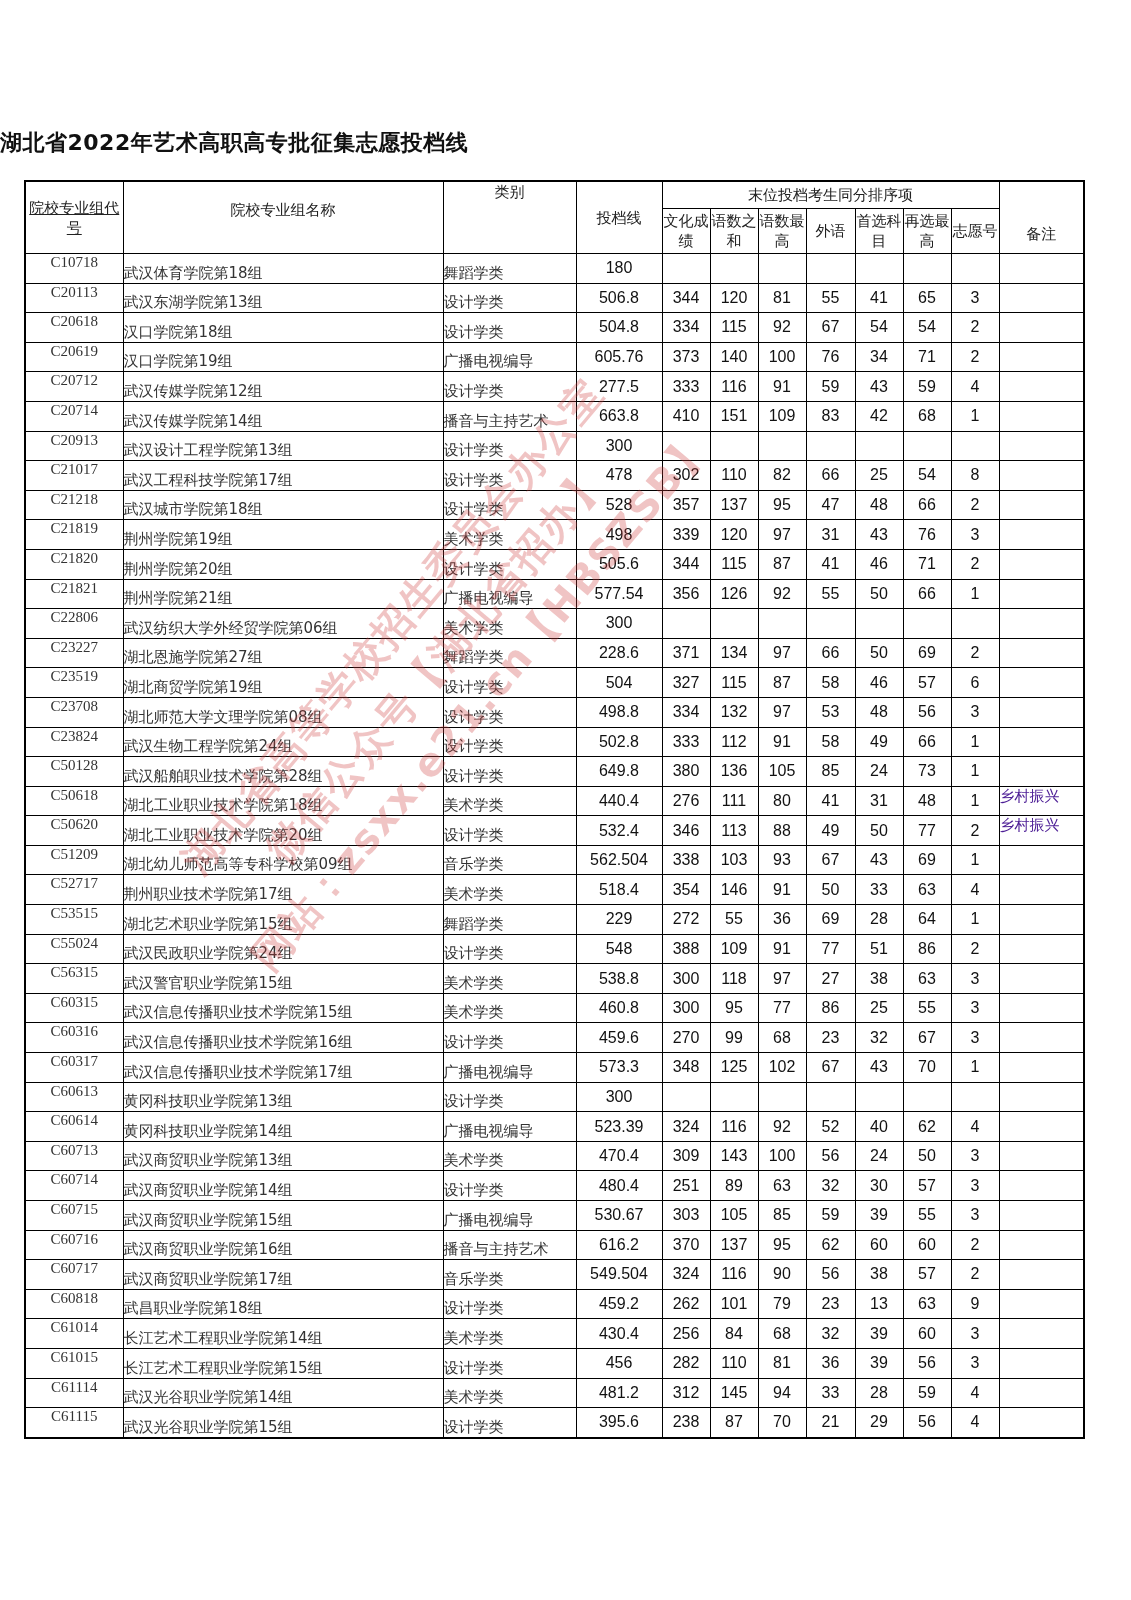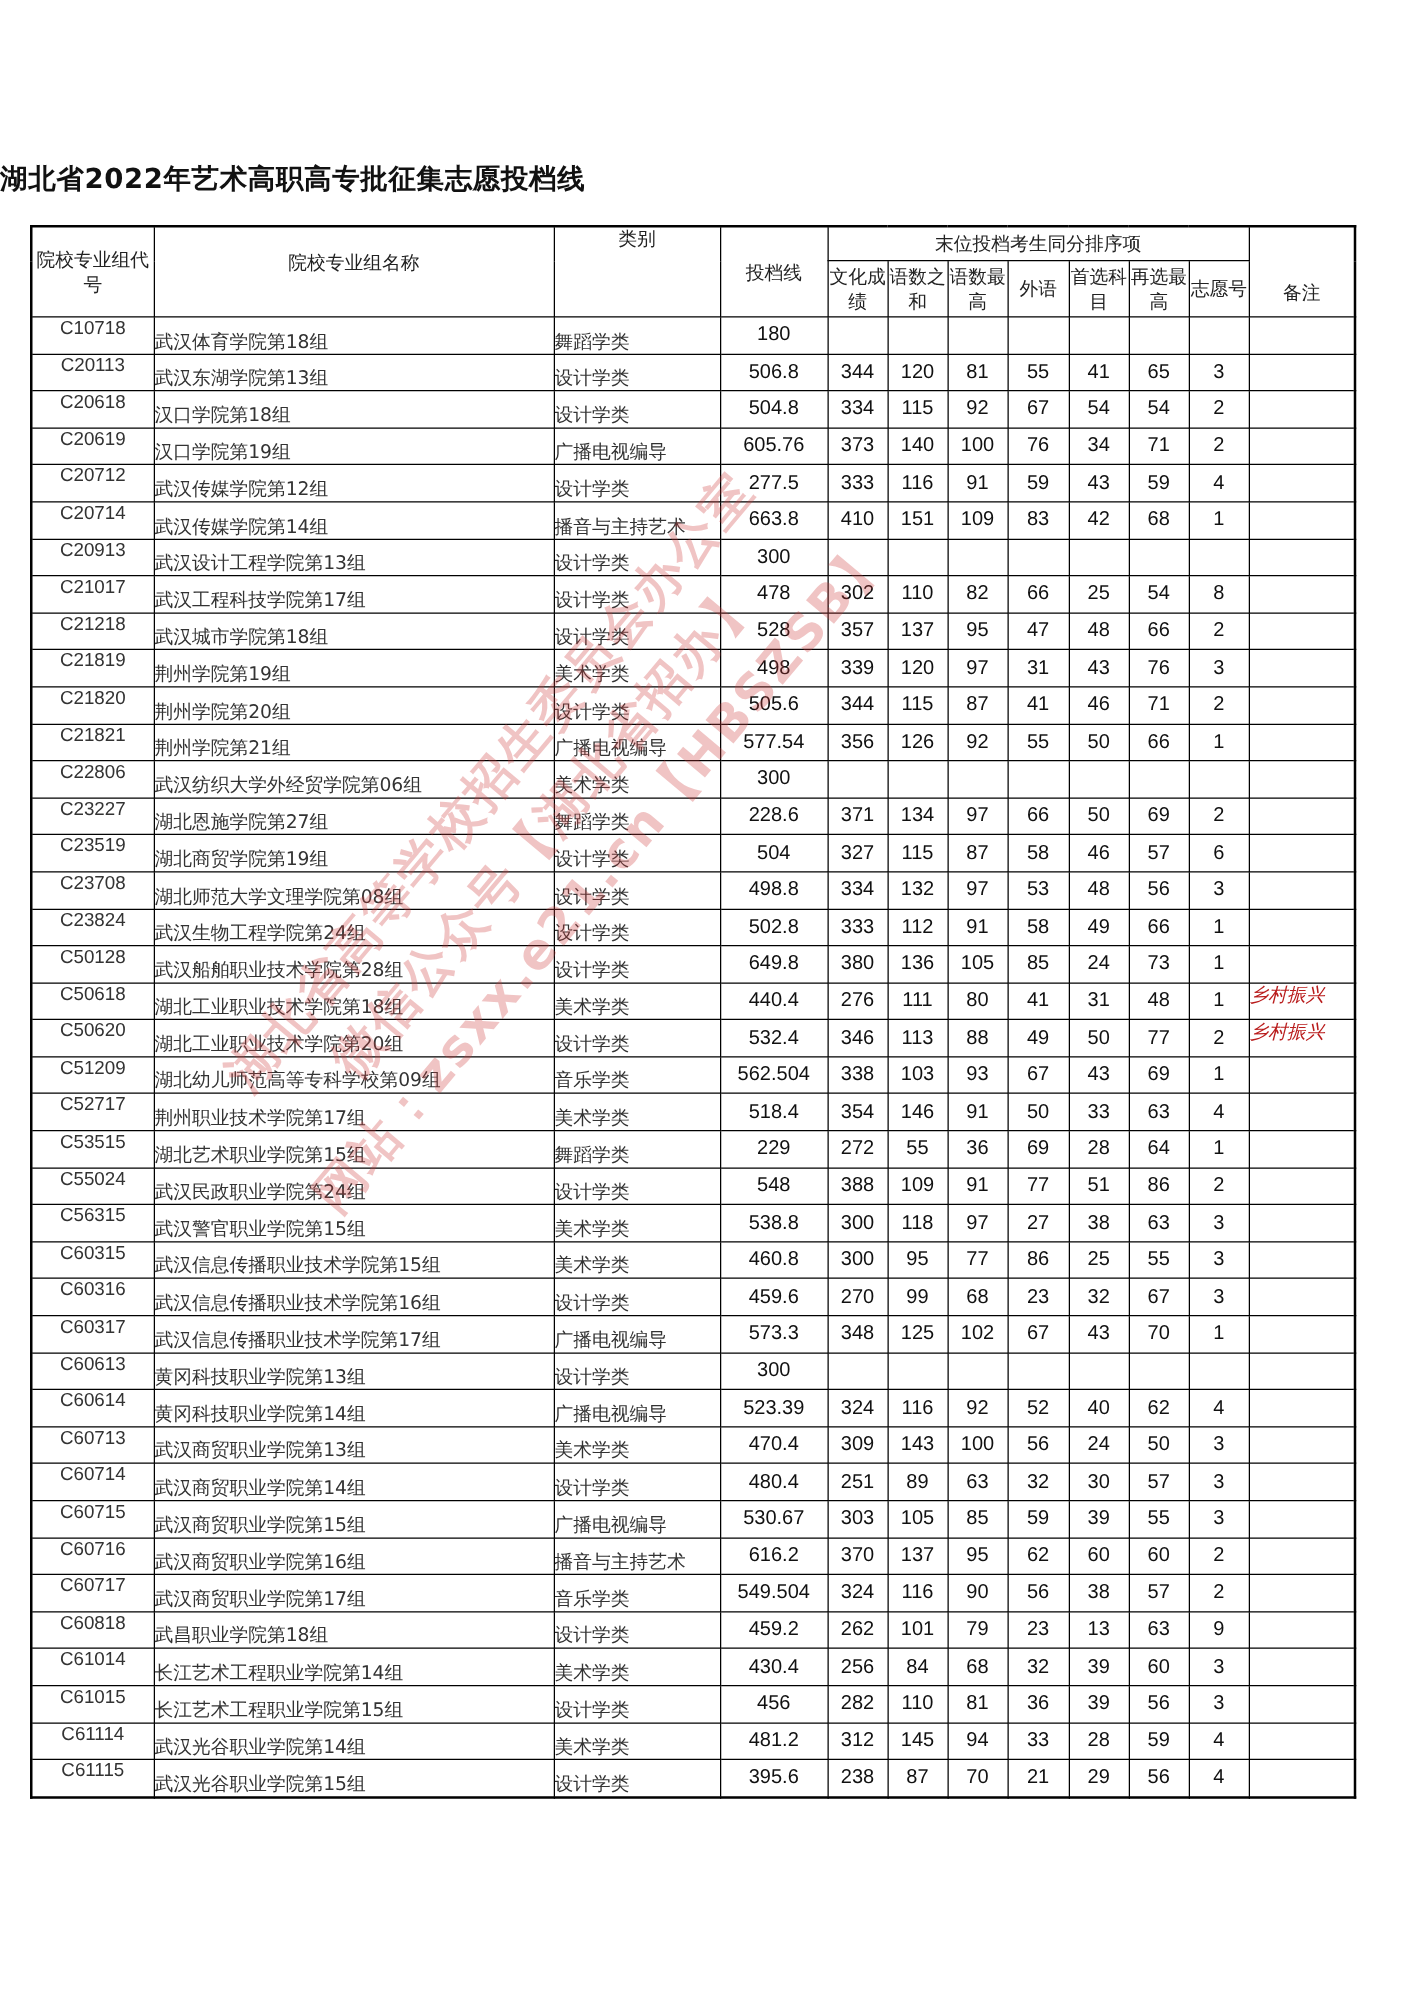--- a/index.html
+++ b/index.html
@@ -20,25 +20,25 @@
     border: 1px solid #000; padding: 0; overflow: hidden; white-space: nowrap;
   }
   table.grid th {
     font-weight: normal; font-size: 15px; color: #222; line-height: 20px;
     font-family: "DejaVu Serif", "Liberation Serif", serif;
   }
   thead tr.h1 th { height: 26px; }
   thead tr.h2 th { height: 44px; white-space: normal; }
   thead th.sub { font-size: 15px; line-height: 20px; }
   tbody td { height: 28.6px; font-size: 15px; text-align: center; }
-  td.code { font-family: Liberation Sans, sans-serif; font-size: 15px; color: #333; vertical-align: top; padding-top: 2px; }
+  td.code { font-family: Liberation Serif, serif; font-size: 15px; color: #333; vertical-align: top; padding-top: 2px; }
   td.name, td.cat { text-align: left; padding-left: 3px; font-size: 15px; color: #333; vertical-align: bottom; padding-bottom: 1px; }
   td.num { font-family: "Liberation Sans", "DejaVu Sans", sans-serif; font-size: 16px; color: #111; }
   td.line { font-family: "Liberation Sans", "DejaVu Sans", sans-serif; font-size: 16px; }
-  td.note { font-size: 15px; color: #b91c1c; text-align: left; padding-left: 6px; vertical-align: top; padding-top: 2px; font-style: italic; }
+  td.note { font-size: 15px; color: #4c1d95; text-align: left; padding-left: 6px; vertical-align: top; padding-top: 2px; }
   .watermark {
     position: absolute; left: 250px; top: 500px; width: 700px; height: 600px;
     pointer-events: none; transform: rotate(-50deg); transform-origin: 50% 50%;
     color: rgba(205, 60, 60, 0.30); font-size: 40px; font-weight: bold;
     line-height: 58px; text-align: center; white-space: nowrap;
     font-family: "DejaVu Sans", sans-serif;
   }
   .watermark div { letter-spacing: 2px; }
 </style>
 </head>
@@ -56,21 +56,21 @@
     <col style="width:48px">
     <col style="width:48px">
     <col style="width:49px">
     <col style="width:48px">
     <col style="width:48px">
     <col style="width:48px">
     <col style="width:85px">
   </colgroup>
   <thead>
     <tr class="h1">
-      <th rowspan="2" style="white-space:normal;padding:0 2px;">院校专业组代号</th>
+      <th rowspan="2" style="white-space:normal;padding:0 2px;text-decoration:underline;">院校专业组代号</th>
       <th rowspan="2" style="vertical-align:top;padding-top:18px;">院校专业组名称</th>
       <th rowspan="2" style="vertical-align:top;font-family:Liberation Serif, serif;">类别</th>
       <th rowspan="2" style="vertical-align:top;padding-top:26px;">投档线</th>
       <th colspan="7">末位投档考生同分排序项</th>
       <th rowspan="2" style="vertical-align:top;padding-top:42px;">备注</th>
     </tr>
     <tr class="h2">
       <th class="sub">文化成绩</th>
       <th class="sub">语数之和</th>
       <th class="sub">语数最高</th>

